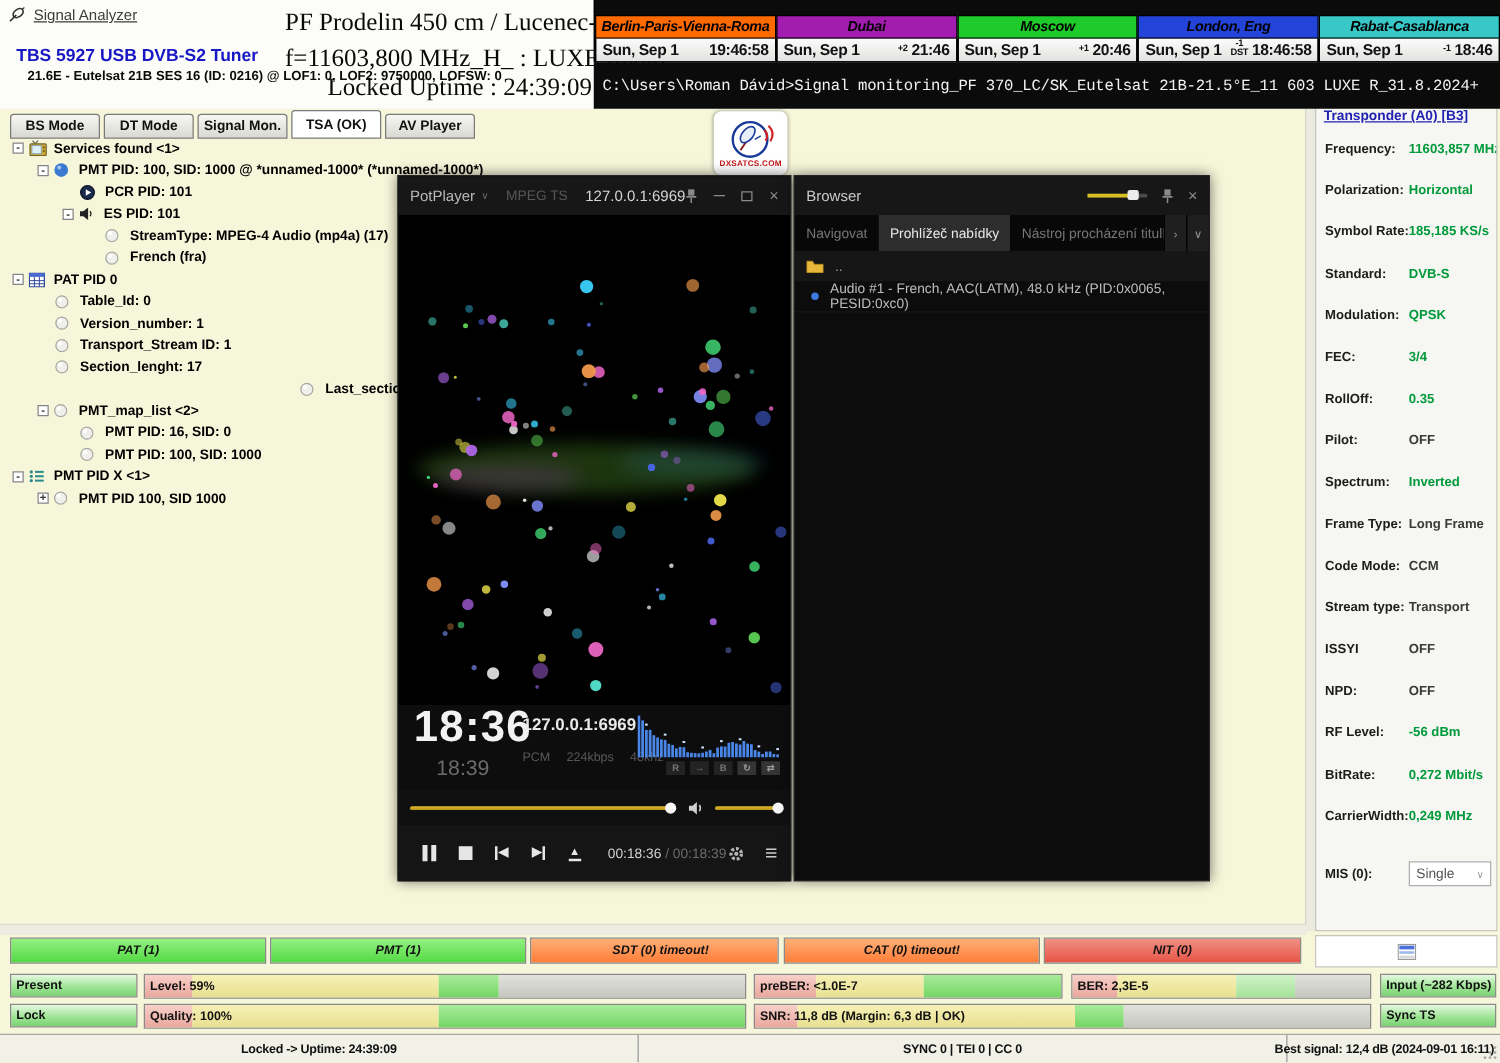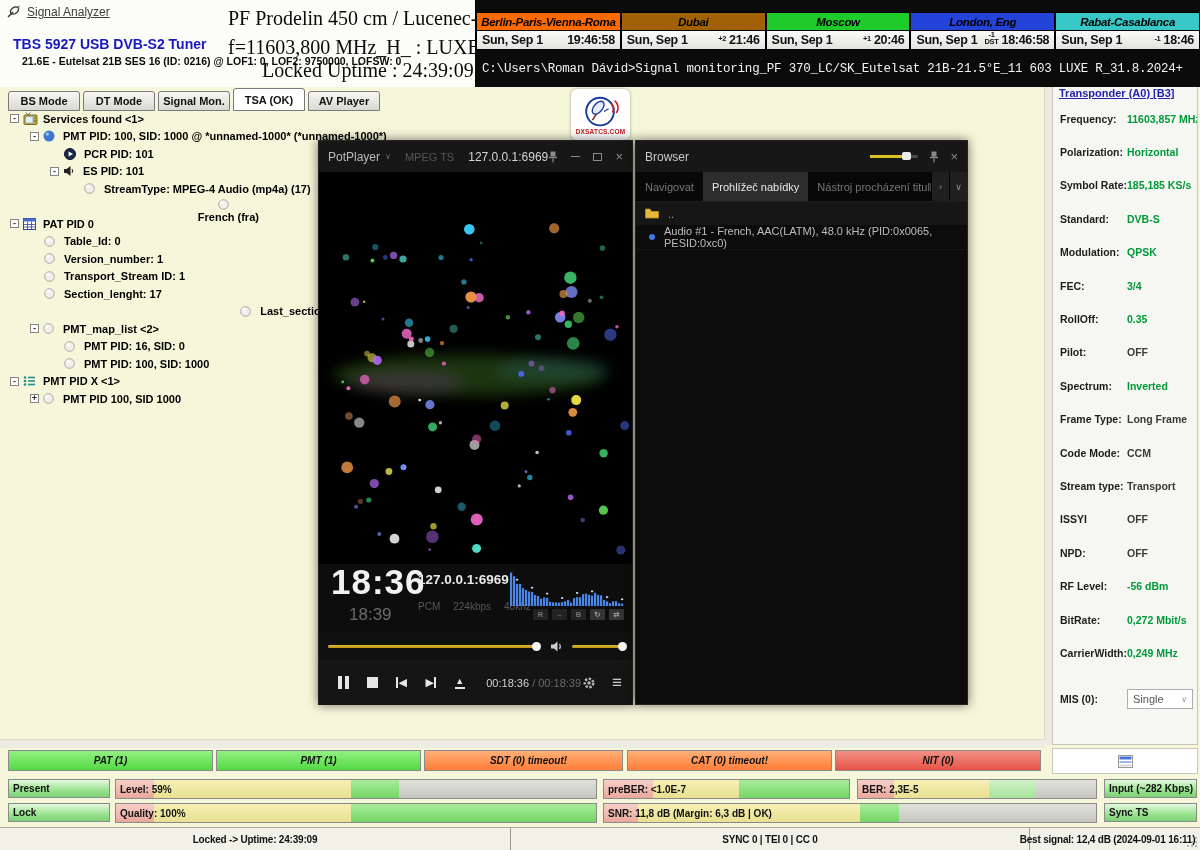--- a/index.html
+++ b/index.html
@@ -156,21 +156,21 @@
 <div class="abs" id="tuner">TBS 5927 USB DVB-S2 Tuner</div>
 <div class="abs" id="tunerdetail">21.6E - Eutelsat 21B  SES 16 (ID: 0216) @ LOF1: 0, LOF2: 9750000, LOFSW: 0</div>
 <div class="abs ov" id="ov1">PF Prodelin 450 cm / Lucenec-Slovakia</div>
 <div class="abs ov" id="ov2">f=11603,800 MHz_H_ : LUXE Radio</div>
 <div class="abs ov" id="ov3">Locked Uptime : 24:39:09</div>
 
 <div class="abs" id="clockwin">
   <div id="clocktop"></div>
   <div id="clockcities">
       <div class="ccity" style="background: rgb(255, 106, 0);">Berlin-Paris-Vienna-Roma</div>
-      <div class="ccity" style="background: #a16207; text-align: center;">Dubai</div>
+      <div class="ccity" style="background: #a21caf; text-align: center;">Dubai</div>
       <div class="ccity" style="background: rgb(30, 203, 42);">Moscow</div>
       <div class="ccity" style="background: rgb(36, 67, 216);">London, Eng</div>
       <div class="ccity" style="background: rgb(56, 200, 200);">Rabat-Casablanca</div>
     </div>
   <div id="clocktimes">
       <div class="ctime">
         <span class="cdate">Sun, Sep 1</span>
         <span class="cright">
           <span class="ctv">19:46:58</span>
         </span>
@@ -274,21 +274,21 @@
     <div class="trow" style="padding-left: 64px;">
       <span class="tspace"></span>
       <span class="ticon">
         <svg width="11" height="11">
           <circle cx="5.5" cy="5.5" r="4.8" fill="#efefec" stroke="#a8a8a0"></circle>
           <circle cx="4" cy="3.6" r="1.8" fill="#fdfdfb"></circle>
         </svg>
       </span>
       <span class="tlabel">StreamType: MPEG-4 Audio (mp4a) (17)</span>
     </div>
-    <div class="trow" style="padding-left: 64px; flex-direction: column;">
+    <div class="trow" style="padding-left: 64px;">
       <span class="tspace"></span>
       <span class="ticon">
         <svg width="11" height="11">
           <circle cx="5.5" cy="5.5" r="4.8" fill="#efefec" stroke="#a8a8a0"></circle>
           <circle cx="4" cy="3.6" r="1.8" fill="#fdfdfb"></circle>
         </svg>
       </span>
       <span class="tlabel">French (fra)</span>
     </div>
     <div class="trow" style="padding-left: 4px;">

